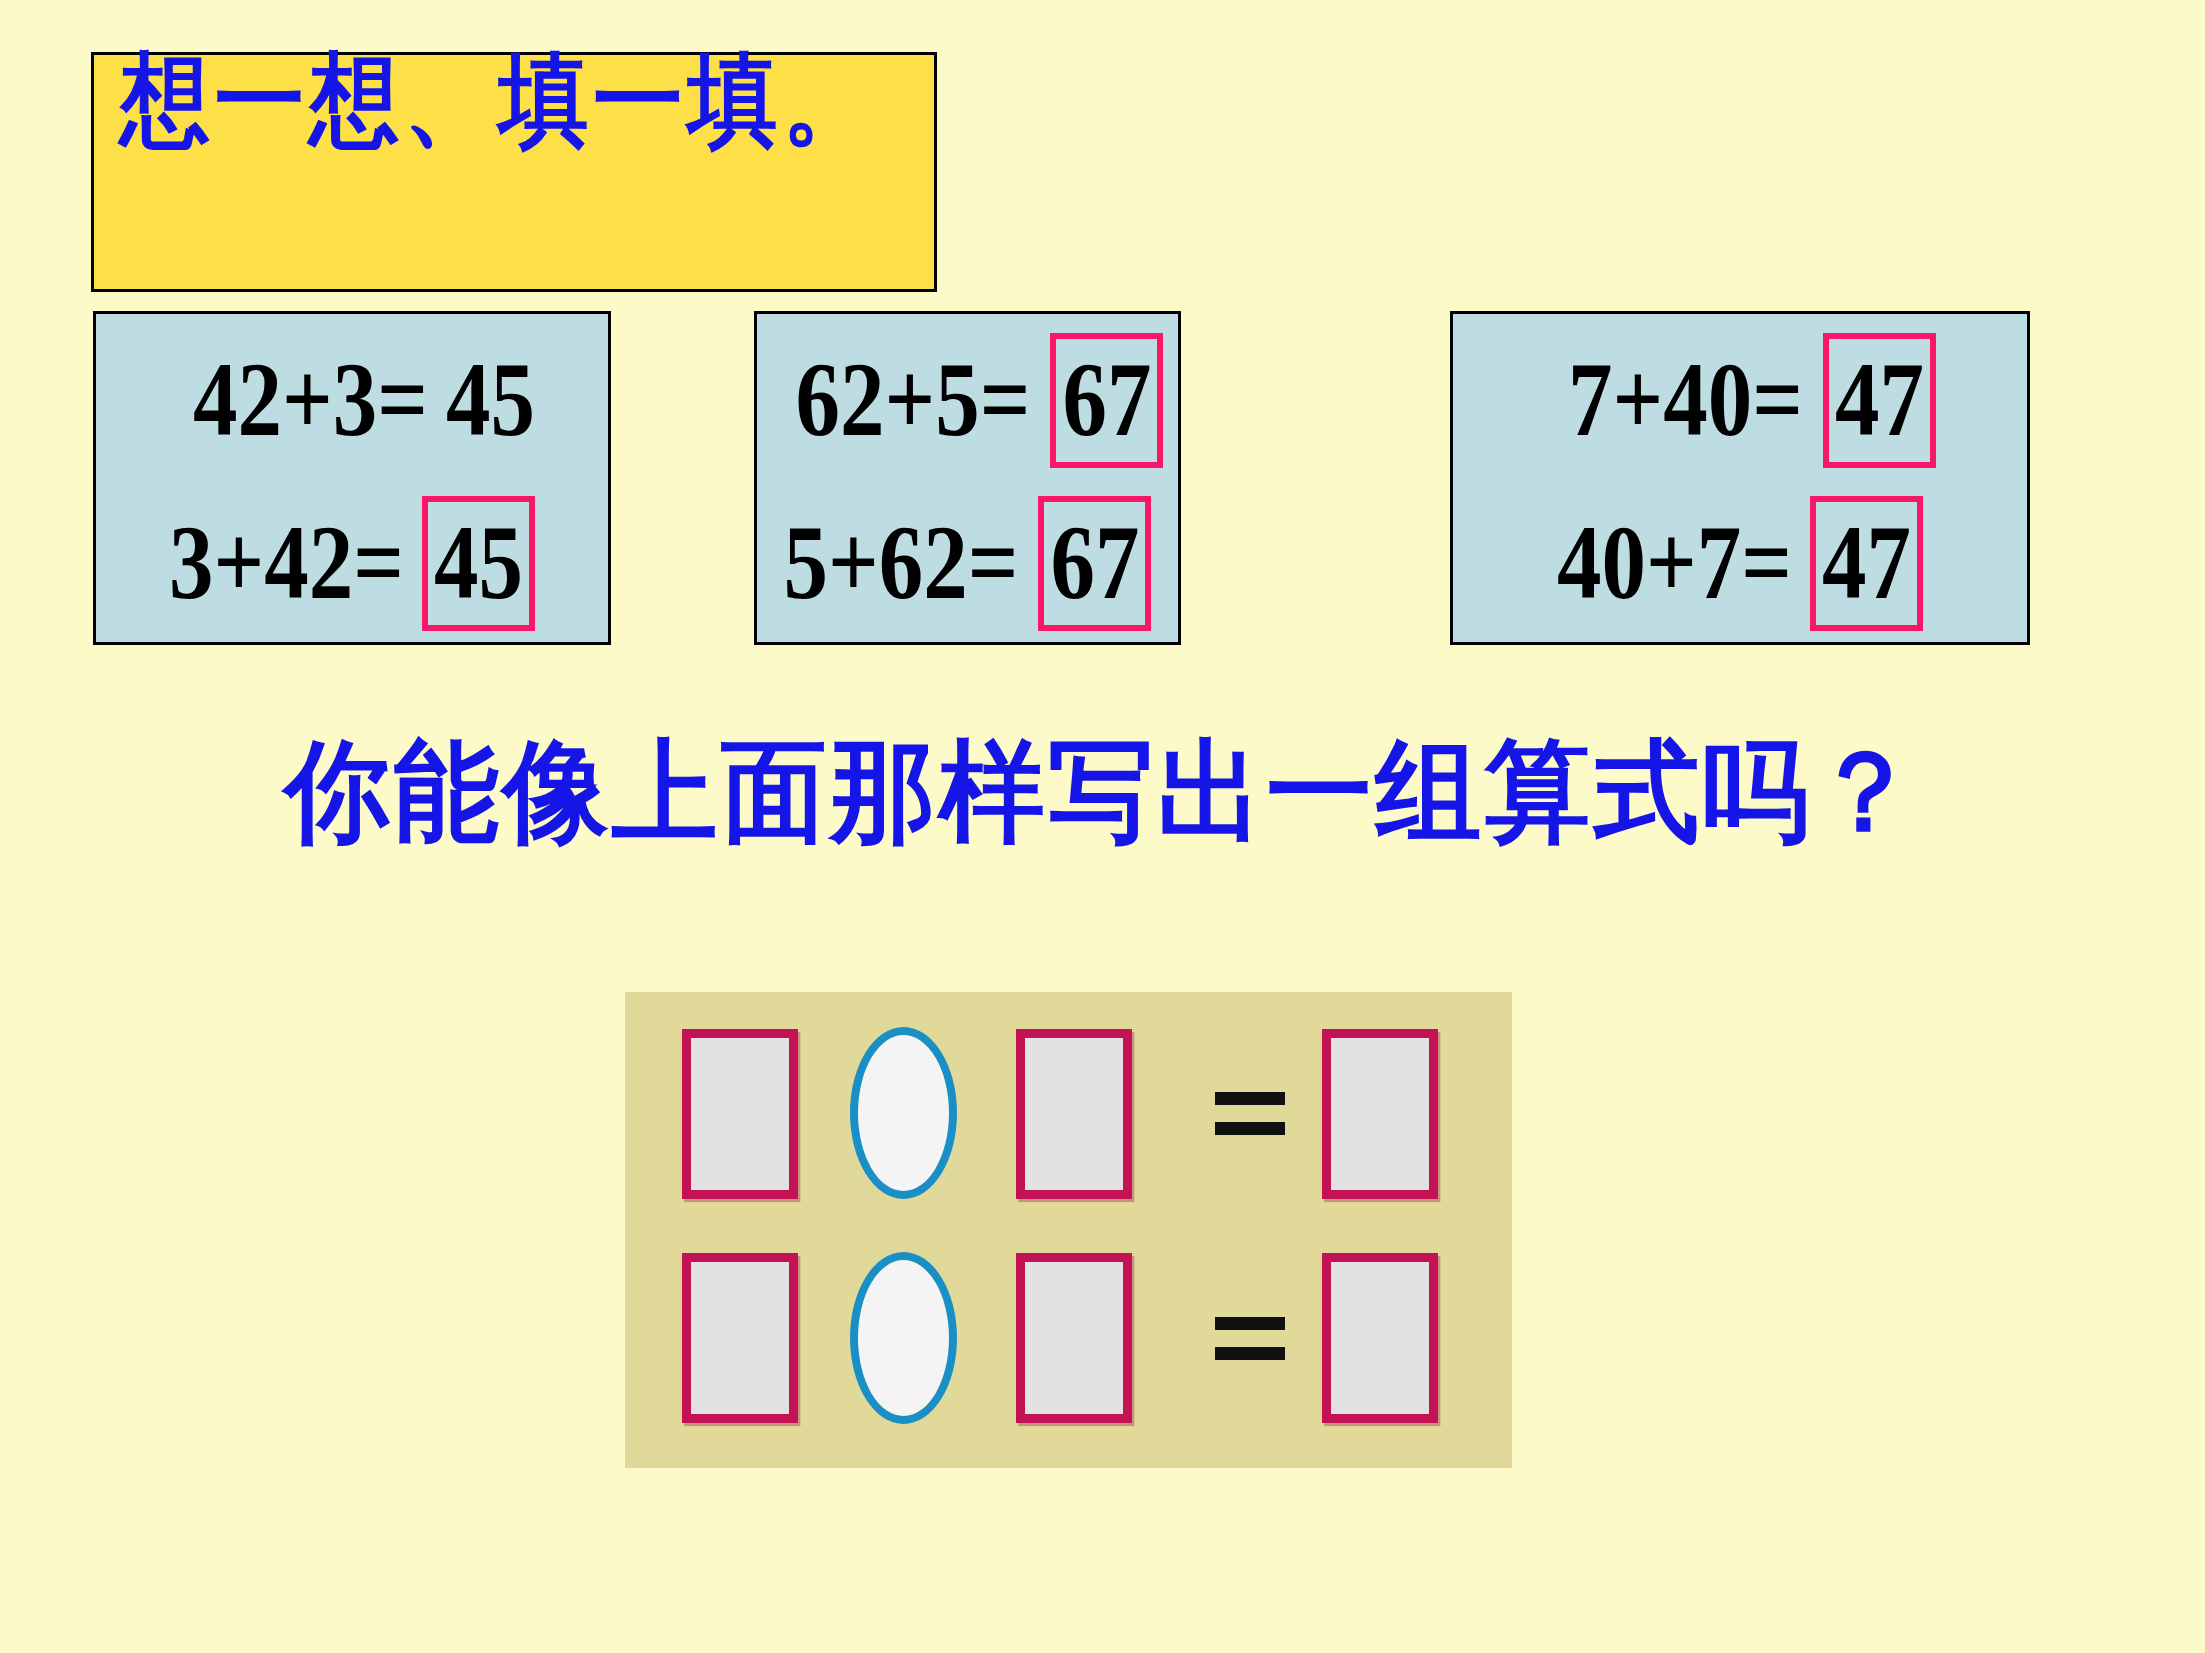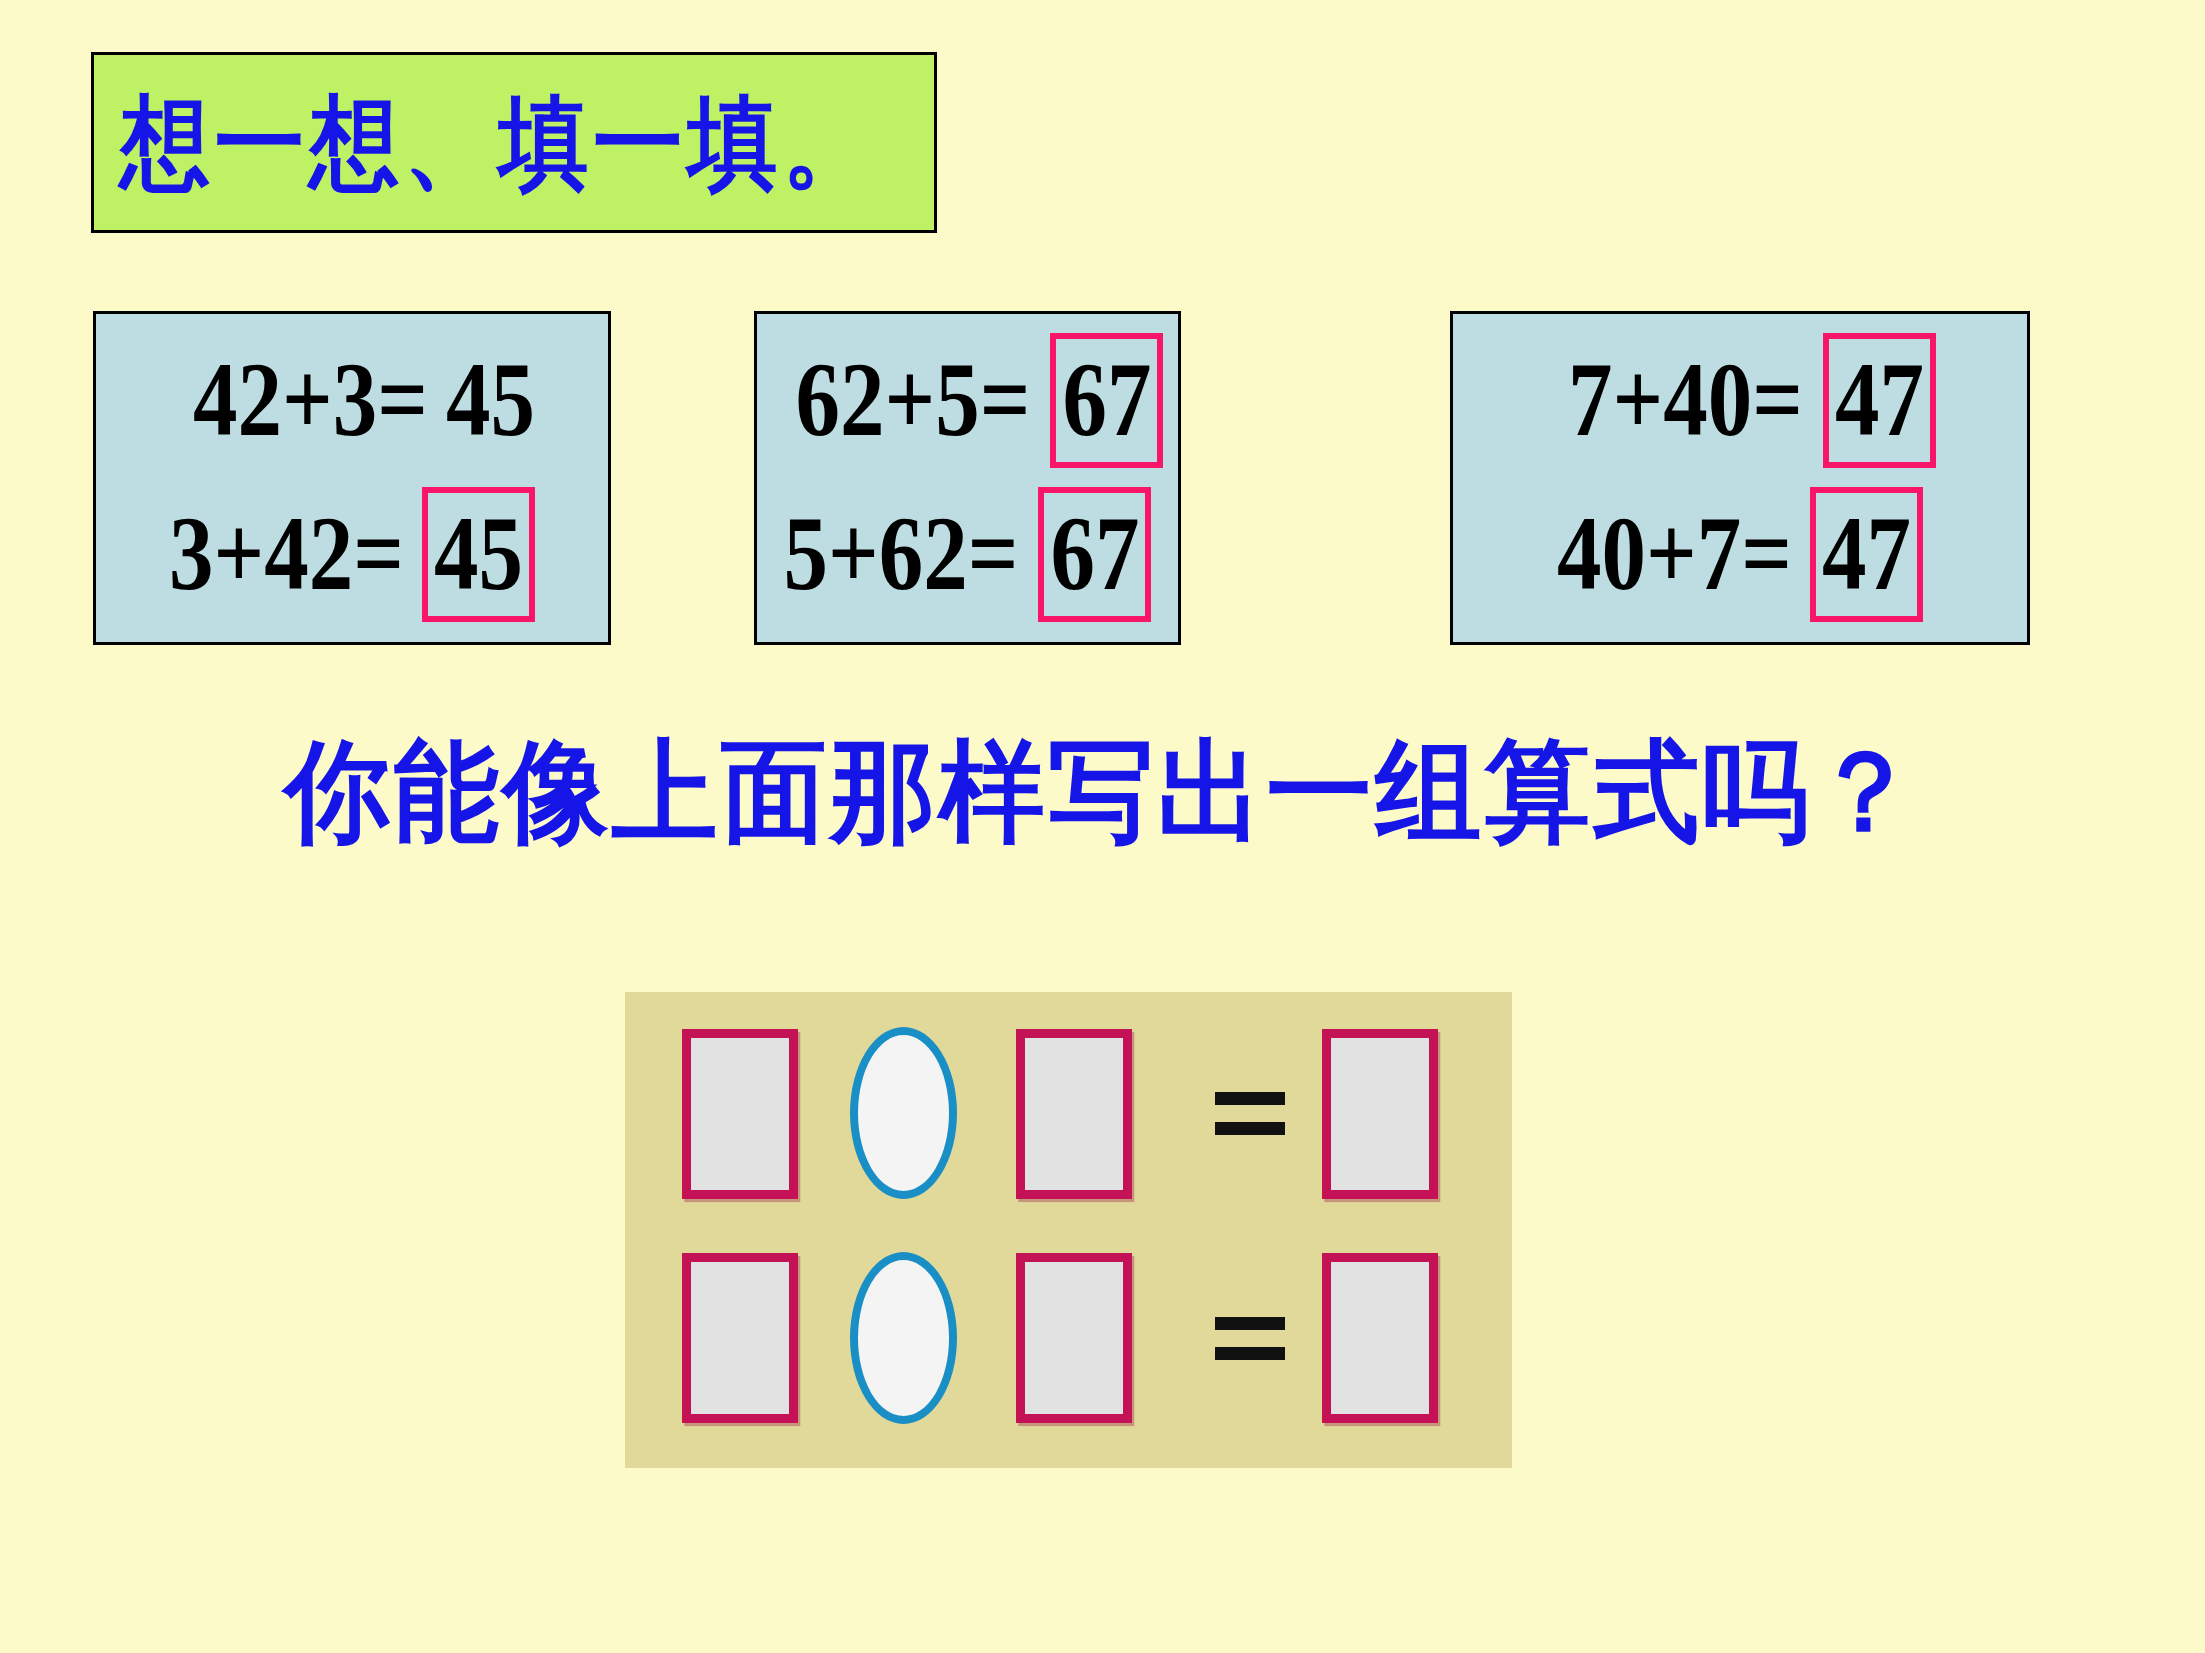--- a/index.html
+++ b/index.html
@@ -14,26 +14,26 @@
     overflow: hidden;
     position: relative;
   }
 
   
   #title-banner {
     position: absolute;
     left: 91px;
     top: 52px;
     width: 846px;
-    height: 181px;
-    background: #bef264;
+    height: 240px;
+    background: #fde047;
     border: 3.1px solid #000000;
     box-sizing: border-box;
     display: flex;
-    align-items: center;
+    align-items: flex-start;
   }
   #title-text {
     font-family: "DejaVu Sans", sans-serif;
     font-weight: bold;
     font-size: 90px;
     color: #1515E8;
     letter-spacing: 4.6px;
     padding-left: 26px;
     line-height: 1;
     white-space: nowrap;
@@ -64,21 +64,21 @@
   .eq-line {
     position: absolute;
     left: 0;
     width: 100%;
     height: 130px;
     display: flex;
     align-items: center;
     justify-content: center;
   }
   .eq-line.row-top    { top: 21.4px; padding-left: 12px; }
-  .eq-line.row-bottom { top: 175px; justify-content: center; }
+  .eq-line.row-bottom { top: 184px; justify-content: center; }
 
   .eq-expr {
     font-family: "Liberation Serif", serif;
     font-weight: bold;
     font-size: 89px;
     color: #000000;
     line-height: 1;
     white-space: nowrap;
     transform: scaleY(1.18);
   }

